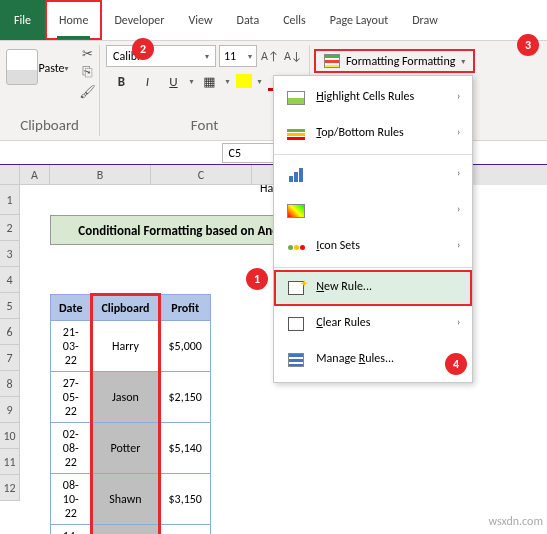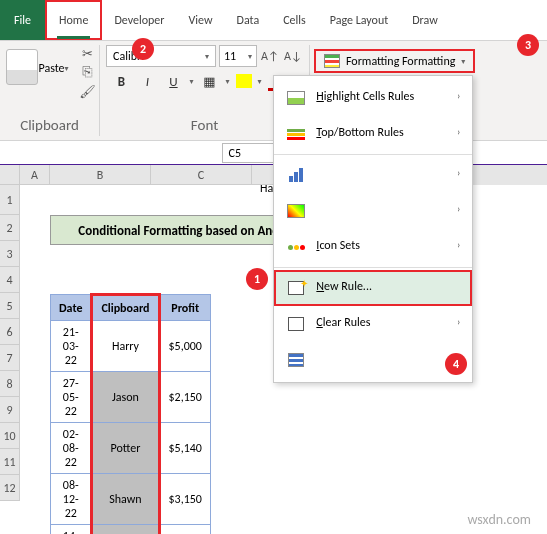--- a/index.html
+++ b/index.html
@@ -66,21 +66,21 @@
     .col-salesrep.first { background: #fff !important; }
     .red-col { border-left: 3px solid #e8262c !important; border-right: 3px solid #e8262c !important; }
     .red-top { border-top: 3px solid #e8262c !important; }
     
     .badge { position: absolute; width: 22px; height: 22px; background: #e8262c; color: #fff; border-radius: 50%; display: flex; align-items: center; justify-content: center; font-weight: bold; font-size: 12px; z-index: 20; }
     .badge-1 { top: 268px; left: 246px; }
     .badge-2 { top: 38px; left: 132px; }
     .badge-3 { top: 34px; right: 8px; }
     .badge-4 { top: 353px; right: 80px; }
     
-    .watermark { position: absolute; bottom: 6px; right: 16px; color: #aaa; font-size: 14px; }
+    .watermark { position: absolute; bottom: 6px; right: 4px; color: #aaa; font-size: 12px; }
     
     
     .ico-hlcr { background: linear-gradient(to bottom, #fff 50%, #92d050 50%); border: 1px solid #888; width: 18px; height: 14px; }
     .ico-tbr { display: flex; flex-direction: column; gap: 1px; }
     .ico-tbr span { width: 18px; height: 3px; background: #70ad47; }
     .ico-tbr span:nth-child(2) { background: #ffc000; }
     .ico-tbr span:nth-child(3) { background: #ff0000; }
     .ico-bars { display: flex; align-items: flex-end; gap: 1px; }
     .ico-bars span { width: 4px; background: #4472c4; }
     .ico-cs { background: linear-gradient(45deg, #ff0000, #ffff00, #00ff00); width: 18px; height: 14px; border: 1px solid #888; }
@@ -215,20 +215,21 @@
         <div class="cf-ico">
             <div class="ico-clear"></div>
           </div>
         <span class="cf-label"><u>C</u>lear Rules</span>
         <span class="cf-arrow">›</span>
       </div>
       <div class="cf-item">
         <div class="cf-ico">
             <div class="ico-manage"></div>
           </div>
+        <span class="cf-label">Manage <u>R</u>ules...</span>
       </div>
     </div>
   </div>
 </div>
 
 <div class="name-box-row">
   <div class="name-box">
     <span>C5</span>
     <span class="chev">▾</span>
   </div>
@@ -286,21 +287,21 @@
         <td>27-05-22</td>
         <td class="col-salesrep red-col">Jason</td>
         <td>$2,150</td>
       </tr>
       <tr>
         <td>02-08-22</td>
         <td class="col-salesrep red-col">Potter</td>
         <td>$5,140</td>
       </tr>
       <tr>
-        <td>08-12-22</td>
+        <td>08-10-22</td>
         <td class="col-salesrep red-col">Shawn</td>
         <td>$3,150</td>
       </tr>
       <tr>
         <td>14-12-22</td>
         <td class="col-salesrep red-col">Gill</td>
         <td>$2,100</td>
       </tr>
 
     </tbody>

